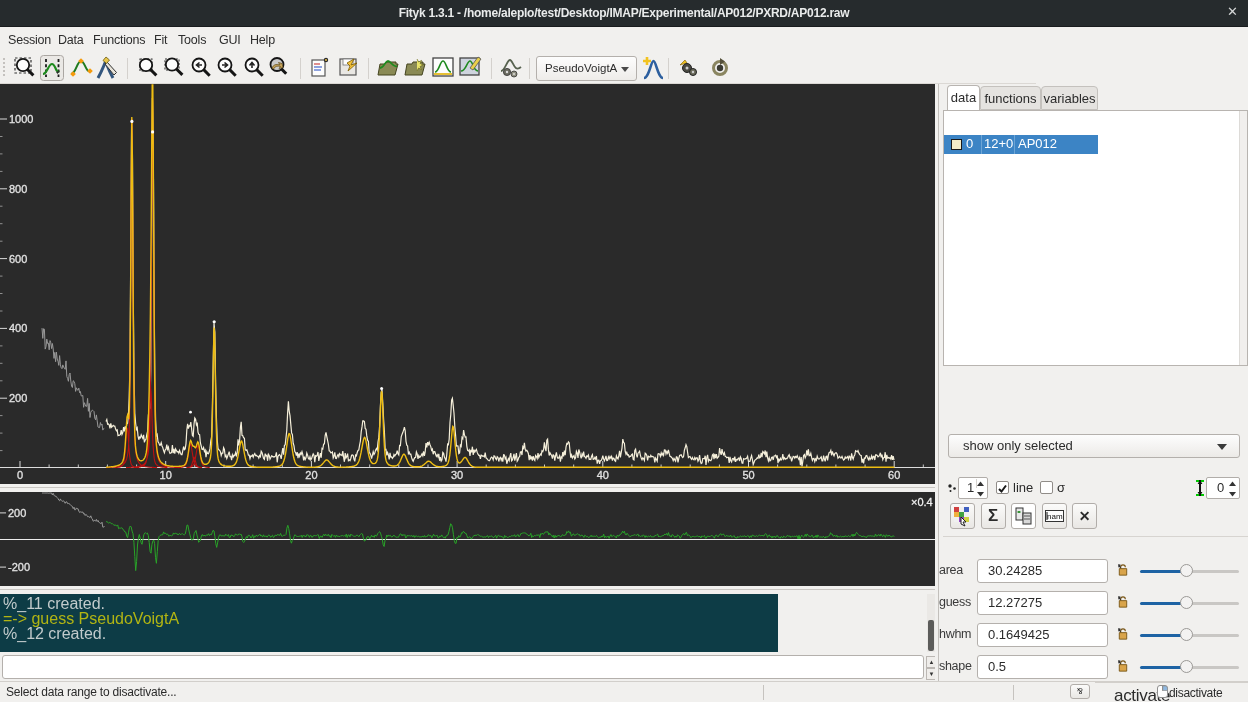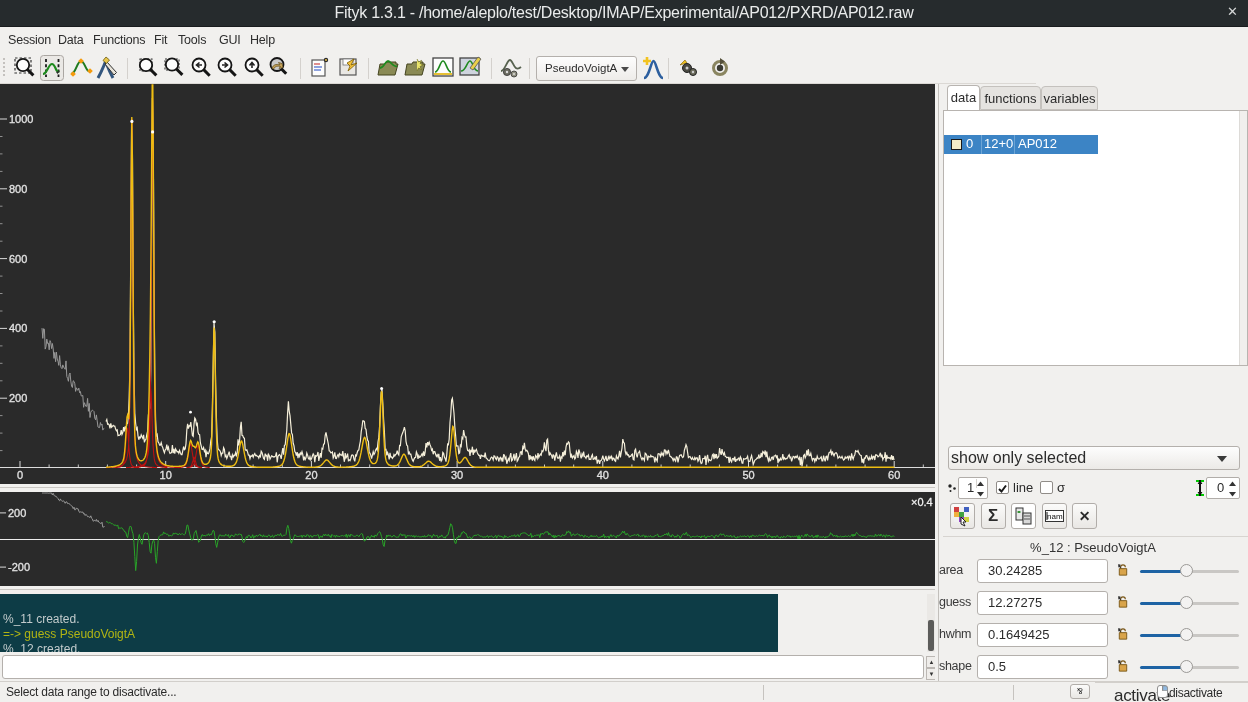--- a/index.html
+++ b/index.html
@@ -1,45 +1,45 @@
 <!DOCTYPE html>
 <html><head><meta charset="utf-8"><style>
 *{margin:0;padding:0;box-sizing:border-box}
 html,body{width:1248px;height:702px;overflow:hidden;font-family:"Liberation Sans",sans-serif;background:#f1f0ee;-webkit-font-smoothing:antialiased}
 .abs{position:absolute}
 #app{position:relative;width:1248px;height:702px}
 .titlebar{left:0;top:0;width:1248px;height:27px;background:#262b2d;border-bottom:1px solid #191c1e}
-.titlebar .t{width:100%;text-align:center;line-height:26px;color:#e9ebeb;font-size:16px;font-weight:normal;letter-spacing:-0.25px}
+.titlebar .t{width:100%;text-align:center;line-height:26px;color:#e9ebeb;font-size:12px;font-weight:bold;letter-spacing:-0.25px}
 .titlebar .x{right:10px;top:4px;color:#d6d8d8;font-size:13px}
 .menubar{left:0;top:27px;width:1020px;height:26px;background:#f1f0ee}
 .menubar span{position:absolute;top:6px;font-size:12.5px;letter-spacing:-0.2px;color:#2d2d2d}
 .toolbar{left:0;top:53px;width:1036px;height:31px;background:#f1f0ee;border-bottom:1px solid #dbd8d4}
 .ti{position:absolute;top:2px;width:24px;height:26px}
 .tsep{position:absolute;top:5px;width:1px;height:21px;background:#d4d1cd}
 .combo{position:absolute;left:536px;top:3px;width:101px;height:25px;background:linear-gradient(#fdfdfd,#eeece9);border:1px solid #b4b0ac;border-radius:3px;font-size:11.5px;color:#2d2d2d;line-height:23px;padding-left:8px}
 .combo:after{content:"";position:absolute;right:7px;top:10px;border:4px solid transparent;border-top:5px solid #4a4a4a}
 .hsep{left:0;width:935px;height:8px;background:#f1f0ee}
 .hsep i{display:block;margin-top:3px;height:1px;background:#c9c6c2}
-.console{left:0;top:594px;width:778px;height:58px;background:#0d3c46;color:#c2cbcc;font-size:12px;padding:18px 0 0 3px;line-height:15px}
+.console{left:0;top:594px;width:778px;height:58px;background:#0d3c46;color:#c2cbcc;font-size:16px;padding:2px 0 0 3px;line-height:15px}
 .console .cmd{color:#b2b513}
 .conscroll{left:927px;top:594px;width:8px;height:58px;background:#eae8e5}
 .conthumb{left:928px;top:620px;width:6px;height:31px;background:#5c5c5a;border-radius:2px}
 .inputrow{left:0;top:652px;width:935px;height:29px;background:#f1f0ee}
 .inputbox{left:2px;top:655px;width:922px;height:24px;background:#fff;border:1px solid #b4b0ac;border-radius:3px}
 .spbtn{position:absolute;width:11px;height:12px;background:#efedea;border:1px solid #bbb7b3;font-size:6px;color:#333;text-align:center;line-height:11px}
 .statusbar{left:0;top:681px;width:1248px;height:21px;background:#f1f0ee;border-top:1px solid #d2cfcb;font-size:12px;letter-spacing:-0.2px;color:#2b2b2b}
 .sash{left:935px;top:84px;width:8px;height:597px;background:#f1f0ee}
 .sash i{display:block;margin-left:3px;width:1px;height:100%;background:#c2bfbb}
 .panel{left:943px;top:84px;width:305px;height:597px;background:#f1f0ee;font-size:13px;color:#2b2b2b}
 .tab{position:absolute;top:1px;height:25px;line-height:24px;text-align:center;font-size:13px}
 .tabon{background:#ffffff;border:1px solid #b8b4b0;border-bottom:none;border-radius:4px 4px 0 0;z-index:2}
 .taboff{background:#e5e3e0;border:1px solid #c4c1bd;border-radius:4px 4px 0 0;top:2px;height:24px}
 .dtable{position:absolute;left:0;top:26px;width:305px;height:256px;background:#fff;border:1px solid #b8b4b0}
 .infobox{position:absolute;left:5px;top:284px;width:292px;height:74px;background:#fff;border:1px solid #b8b4b0;overflow:hidden;font-size:12.5px;line-height:14.6px;padding:2px 0 0 6px;color:#111}
-.selcombo{position:absolute;left:5px;top:362px;width:292px;height:24px;background:linear-gradient(#fdfdfd,#eceae7);border:1px solid #b4b0ac;border-radius:3px;line-height:22px;padding-left:2px;font-size:16px}
+.selcombo{position:absolute;left:5px;top:350px;width:292px;height:24px;background:linear-gradient(#fdfdfd,#eceae7);border:1px solid #b4b0ac;border-radius:3px;line-height:22px;padding-left:14px;font-size:13px}
 .selcombo:after{content:"";position:absolute;right:12px;top:9px;border:5px solid transparent;border-top:6px solid #3a3a3a}
 .spinner{position:absolute;background:#fff;border:1px solid #b1ada9;border-radius:2px}
 .cb{position:absolute;width:13px;height:13px;background:#fefefe;border:1px solid #908c88;border-radius:2px}
 .pbtn{position:absolute;width:25px;height:26px;background:linear-gradient(#fbfbfa,#e9e7e4);border:1px solid #b1ada9;border-radius:3px}
 .plabel{position:absolute;left:-4px;width:35px;text-align:left;font-size:12.5px;letter-spacing:-0.3px;color:#3a3a3a}
 .pinput{position:absolute;left:34px;width:131px;height:24px;background:#fff;border:1px solid #b4b0ac;border-radius:3px;font-size:13px;line-height:22px;padding-left:10px}
 .slider{position:absolute;left:197px;width:99px;height:24px}
 .slider .tr1{position:absolute;left:0;top:11px;height:3px;background:#1e63a4;border-radius:2px}
 .slider .tr2{position:absolute;top:11px;height:3px;background:#c9c7c4;border-radius:2px}
 .slider .kn{position:absolute;top:5px;width:13px;height:13px;background:#f3f2f1;border:1px solid #9b9996;border-radius:50%}
@@ -369,21 +369,20 @@
           <line x1="12" y1="12" x2="18" y2="12" stroke="#555"></line>
           <line x1="12" y1="15" x2="18" y2="15" stroke="#555"></line>
         </svg></div>
       <div class="pbtn" style="left:98.5px;top:419px"><svg width="23" height="24">
           <rect x="2.5" y="6.5" width="18" height="11" fill="#fdfdfd" stroke="#333"></rect>
           <text x="4" y="15" font-size="8" font-family="Liberation Sans" fill="#111">nam</text>
           <line x1="4" y1="8" x2="4" y2="16" stroke="#111"></line>
         </svg></div>
       <div class="pbtn" style="left:129px;top:419px;font-size:14px;font-weight:bold;text-align:center;line-height:25px">✕</div>
       <div style="position:absolute;left:0;top:452px;width:305px;height:1px;background:#d7d4d0"></div>
-      <div style="position:absolute;left:0;top:456px;width:300px;text-align:center;color:#333">%_12 : PseudoVoigtA</div>
       <div class="plabel" style="top:479px">area</div>
       <div class="pinput" style="top:475px">30.24285</div>
       <svg class="lock" style="top:480px" width="12" height="14" viewBox="0 0 12 14">
         <path d="M2 5 h8 v7 h-8 z" fill="#d9a44a" stroke="#7a5718" stroke-width="1"></path>
         <path d="M3.5 5 v-1.5 a2.5 2.5 0 0 1 5 0" fill="none" stroke="#7a5718" stroke-width="1.2"></path>
         <path d="M1 0 l3 1 -1.5 1 1.5 1.5 -1 .8 -1.5 -1.5 -.8 1.6 z" fill="#2a2a2a"></path>
       </svg>
       <div class="slider" style="top:475px">
         <div class="tr1" style="width:43px"></div>
         <div class="tr2" style="left:43px;width:56px"></div>

